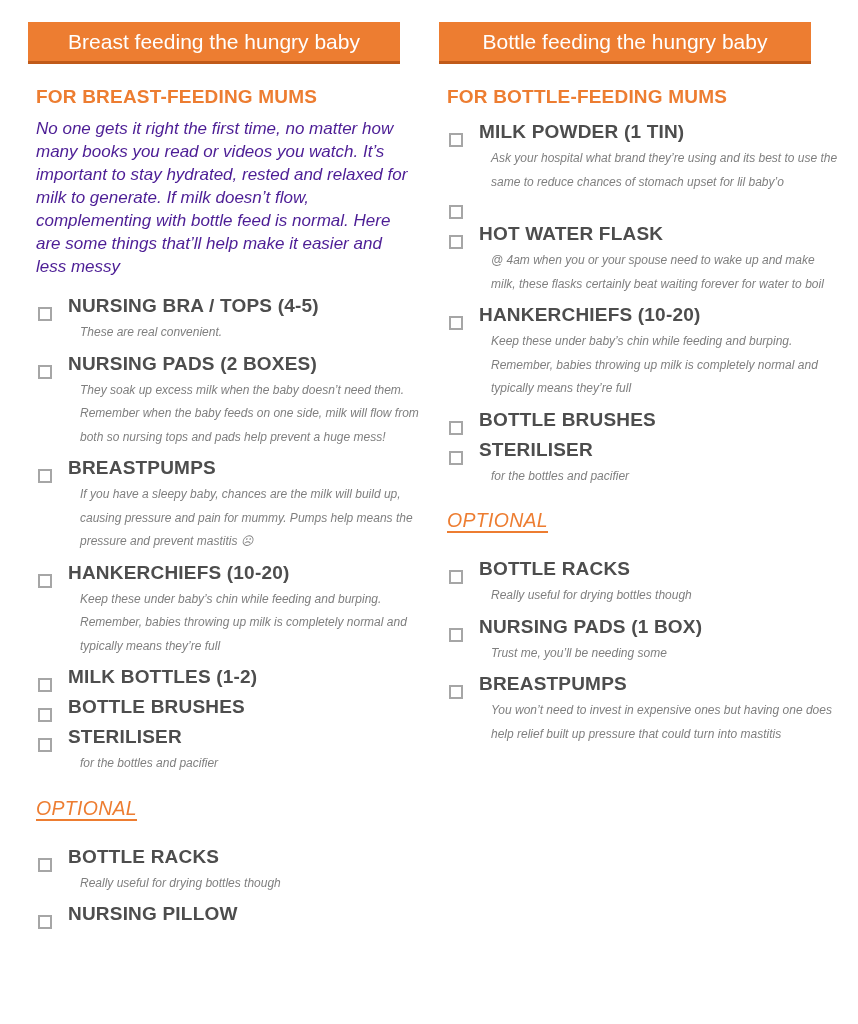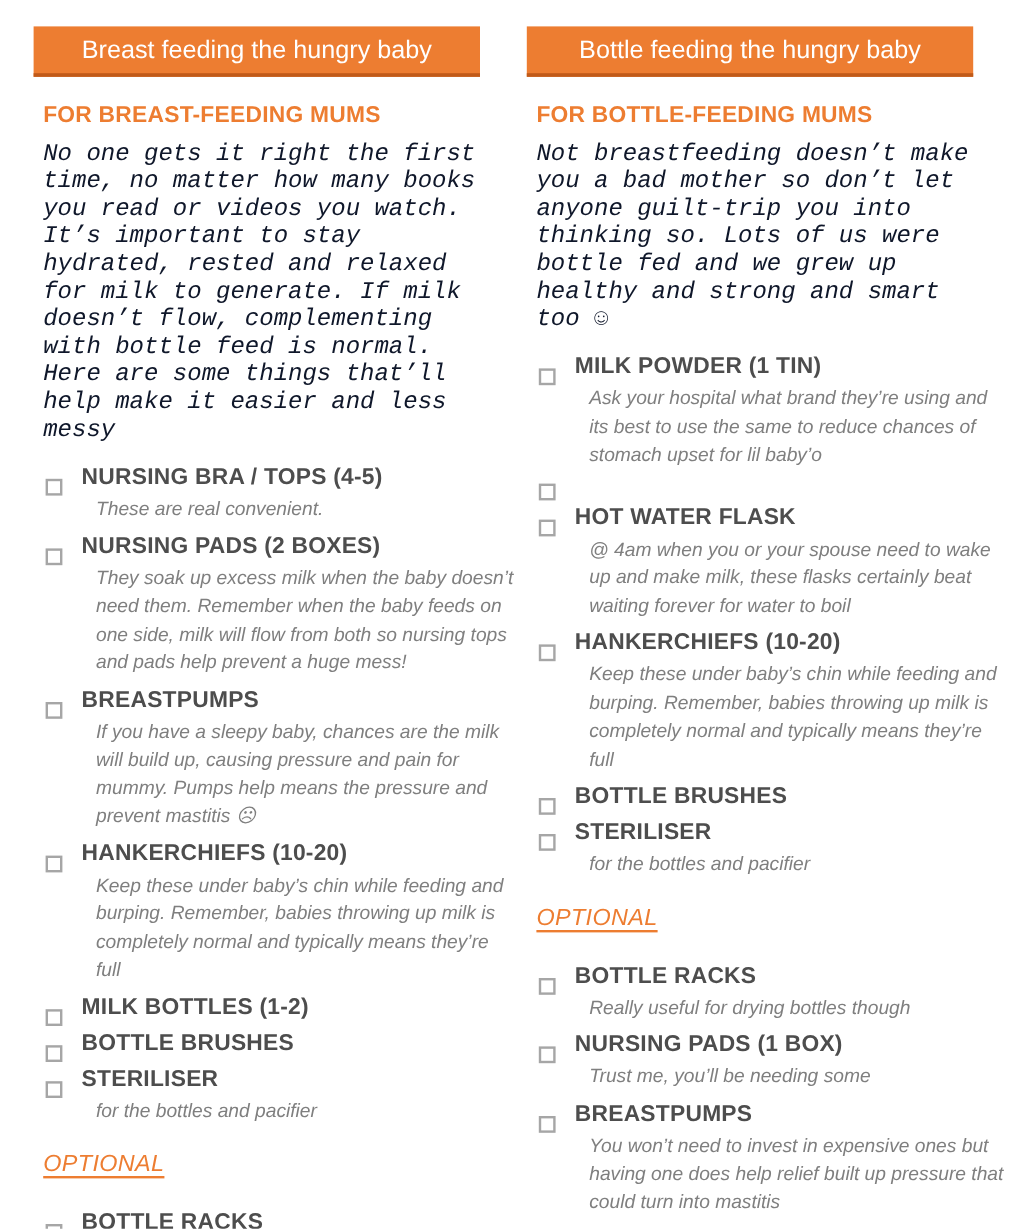--- a/index.html
+++ b/index.html
@@ -32,26 +32,25 @@
   .section-heading {
     color: #ED7D31;
     font-weight: bold;
     font-size: 19px;
     line-height: 24px;
     margin-bottom: 8px;
     letter-spacing: 0.2px;
   }
   .intro {
     font-style: italic;
-    color: #0f172a;
-    font-size: 20px;
+    color: #4c1d95;
+    font-size: 17px;
     line-height: 23px;
     max-width: 378px;
     margin-bottom: 13px;
-    font-family: Liberation Mono, monospace;
   }
 
   .item {
     display: flex;
     align-items: flex-end;
     line-height: 30px;
   }
   .checkbox {
     flex: 0 0 auto;
     width: 14px; height: 14px;
@@ -65,21 +64,21 @@
     font-size: 19px;
     color: #4D4D4D;
     line-height: 30px;
     letter-spacing: 0.2px;
   }
   .item-desc {
     margin-left: 44px;
     max-width: 348px;
     font-style: italic;
     color: #7F7F7F;
-    font-size: 16px;
+    font-size: 12px;
     line-height: 23.5px;
     margin-bottom: 4px;
   }
 
   .optional-heading {
     display: inline-block;
     color: #ED7D31;
     font-weight: normal;
     font-style: italic;
     font-size: 19.5px;
@@ -155,21 +154,20 @@
         <span class="checkbox"></span>
         <span class="item-label">NURSING PILLOW</span>
       </div>
     </div>
   </div>
 
   <div class="col">
     <div class="banner">Bottle feeding the hungry baby</div>
     <div class="col-body">
       <div class="section-heading">FOR BOTTLE-FEEDING MUMS</div>
-      <div class="intro">Not breastfeeding doesn’t make you a bad mother so don’t let anyone guilt-trip you into thinking so. Lots of us were bottle fed and we grew up healthy and strong and smart too ☺</div>
 
       <div class="item">
         <span class="checkbox"></span>
         <span class="item-label">MILK POWDER (1 TIN)</span>
       </div>
       <div class="item-desc">Ask your hospital what brand they’re using and its best to use the same to reduce chances of stomach upset for lil baby’o</div>
 
       <div class="item">
         <span class="checkbox"></span>
       </div>

